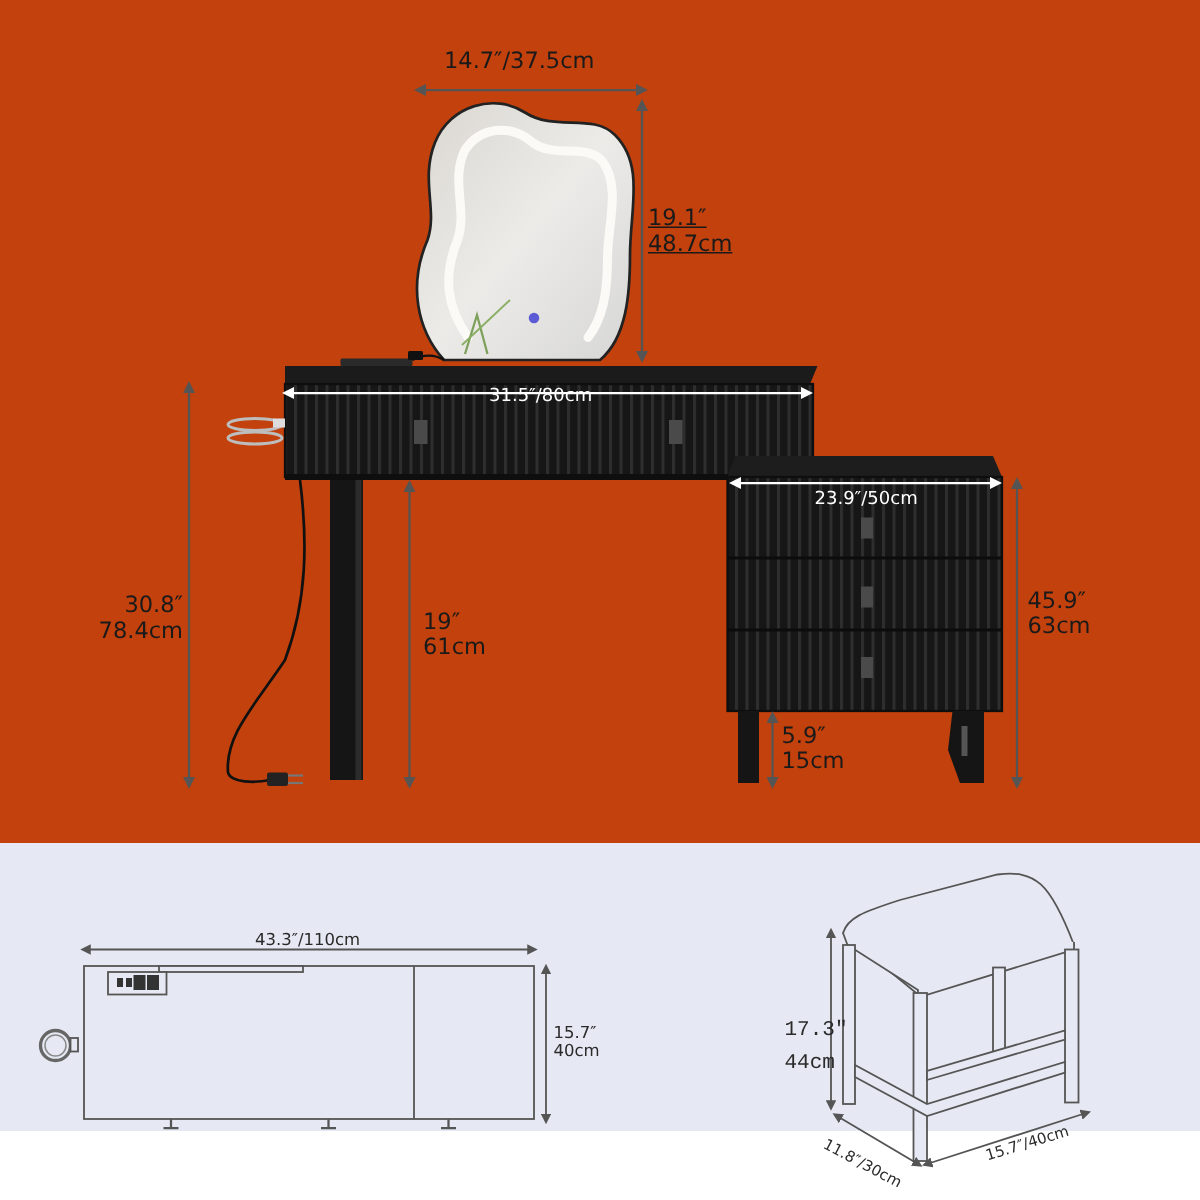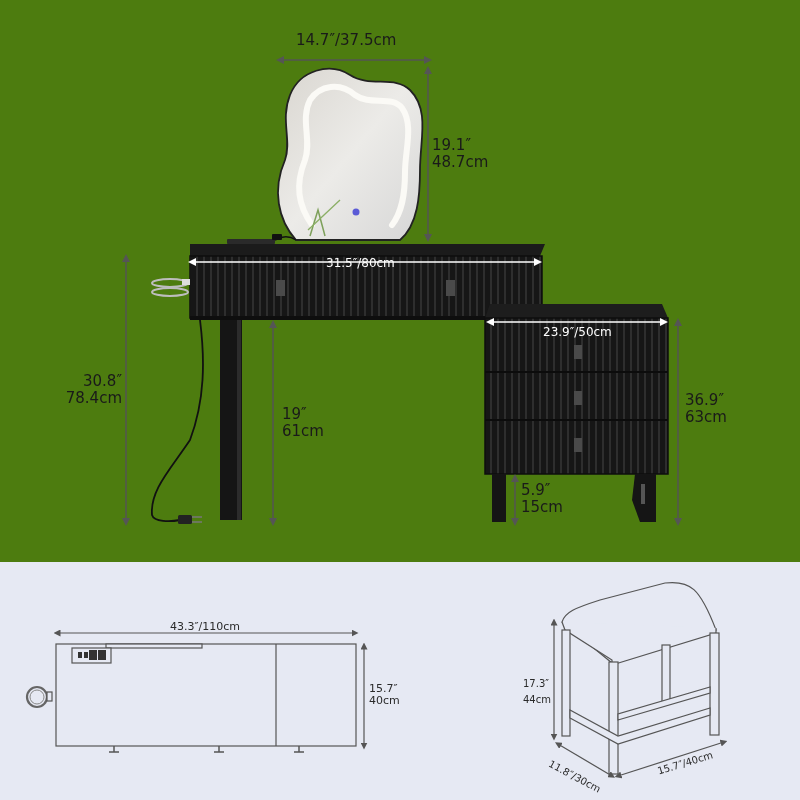--- a/index.html
+++ b/index.html
@@ -1,18 +1,18 @@
 <!DOCTYPE html>
 <html><head>
   <meta charset="utf-8">
   <style>
     html, body { margin: 0; padding: 0; }
     body { width: 800px; height: 800px; position: relative; overflow: hidden; background: #ffffff; font-family: "DejaVu Sans", "Liberation Sans", sans-serif; }
-    .top { position: absolute; left: 0; top: 0; width: 800px; height: 562px; background: #4d7c0f; }
-    .bottom { position: absolute; left: 0; top: 562px; width: 800px; height: 238px; background: #e6e9f3; }
+    .top { position: absolute; left: 0; top: 0; width: 800px; height: 562px; background: #c2410c; }
+    .bottom { position: absolute; left: 0; top: 562px; width: 800px; height: 192px; background: #e6e9f3; }
     svg { position: absolute; left: 0; top: 0; }
     .lbl { position: absolute; color: #1a1a1a; white-space: nowrap; line-height: 1.1; }
     .lbl.big { font-size: 15px; }
     .lbl.white { color: #ffffff; font-size: 12px; }
     .lbl.small { font-size: 11px; color: #2a2a2a; }
     .lbl.right { text-align: right; }
     .stack span { display: block; }
   </style>
 </head>
 <body>
@@ -94,36 +94,36 @@
     </g>
     <line x1="490" y1="322" x2="664" y2="322" stroke="#ffffff" stroke-width="1.5" marker-start="url(#awh)" marker-end="url(#awh)"></line>
 
     <line x1="126" y1="258" x2="126" y2="522" stroke="#555" stroke-width="1.5" marker-start="url(#ah)" marker-end="url(#ah)"></line>
     <line x1="273" y1="324" x2="273" y2="522" stroke="#555" stroke-width="1.5" marker-start="url(#ah)" marker-end="url(#ah)"></line>
     <line x1="678" y1="322" x2="678" y2="522" stroke="#555" stroke-width="1.5" marker-start="url(#ah)" marker-end="url(#ah)"></line>
     <line x1="515" y1="478" x2="515" y2="522" stroke="#555" stroke-width="1.5" marker-start="url(#ah)" marker-end="url(#ah)"></line>
   </svg>
 
   <div class="lbl big" style="left:296px;top:32px;">14.7″/37.5cm</div>
-  <div class="lbl big stack" style="left:432px;top:137px;">
+  <div class="lbl big stack" style="left:432px;top:137px;text-decoration:underline;">
     <span>19.1″</span>
     <span>48.7cm</span>
   </div>
   <div class="lbl white" style="left:326px;top:257px;">31.5″/80cm</div>
   <div class="lbl white" style="left:543px;top:326px;">23.9″/50cm</div>
-  <div class="lbl big stack right" style="left:62px;top:373px;width:60px;">
+  <div class="lbl big stack right" style="left:62px;top:395px;width:60px;">
     <span>30.8″</span>
     <span>78.4cm</span>
   </div>
   <div class="lbl big stack" style="left:282px;top:406px;">
     <span>19″</span>
     <span>61cm</span>
   </div>
   <div class="lbl big stack" style="left:685px;top:392px;">
-    <span>36.9″</span>
+    <span>45.9″</span>
     <span>63cm</span>
   </div>
   <div class="lbl big stack" style="left:521px;top:482px;">
     <span>5.9″</span>
     <span>15cm</span>
   </div>
 </div>
 
 <div class="bottom">
   <svg width="800" height="238" viewBox="0 562 800 238">
@@ -167,19 +167,19 @@
       <line x1="558" y1="744" x2="612" y2="776" marker-start="url(#ah2)" marker-end="url(#ah2)"></line>
       <line x1="618" y1="776" x2="724" y2="742" marker-start="url(#ah2)" marker-end="url(#ah2)"></line>
     </g>
   </svg>
 
   <div class="lbl small" style="left:170px;top:59px;">43.3″/110cm</div>
   <div class="lbl small stack" style="left:369px;top:121px;font-size:11px;">
     <span>15.7″</span>
     <span>40cm</span>
   </div>
-  <div class="lbl small stack" style="left:523px;top:114px;font-size:10px;line-height:1.6;">
+  <div class="lbl small stack" style="left:523px;top:114px;font-size:14px;line-height:1.6;font-family:Liberation Mono, monospace;">
     <span>17.3″</span>
     <span>44cm</span>
   </div>
   <div class="lbl small" style="left:552px;top:196px;font-size:10px;transform:rotate(28deg);transform-origin:left top;">11.8″/30cm</div>
   <div class="lbl small" style="left:656px;top:204px;font-size:10px;transform:rotate(-17deg);transform-origin:left top;">15.7″/40cm</div>
 </div>
 
 </body></html>

